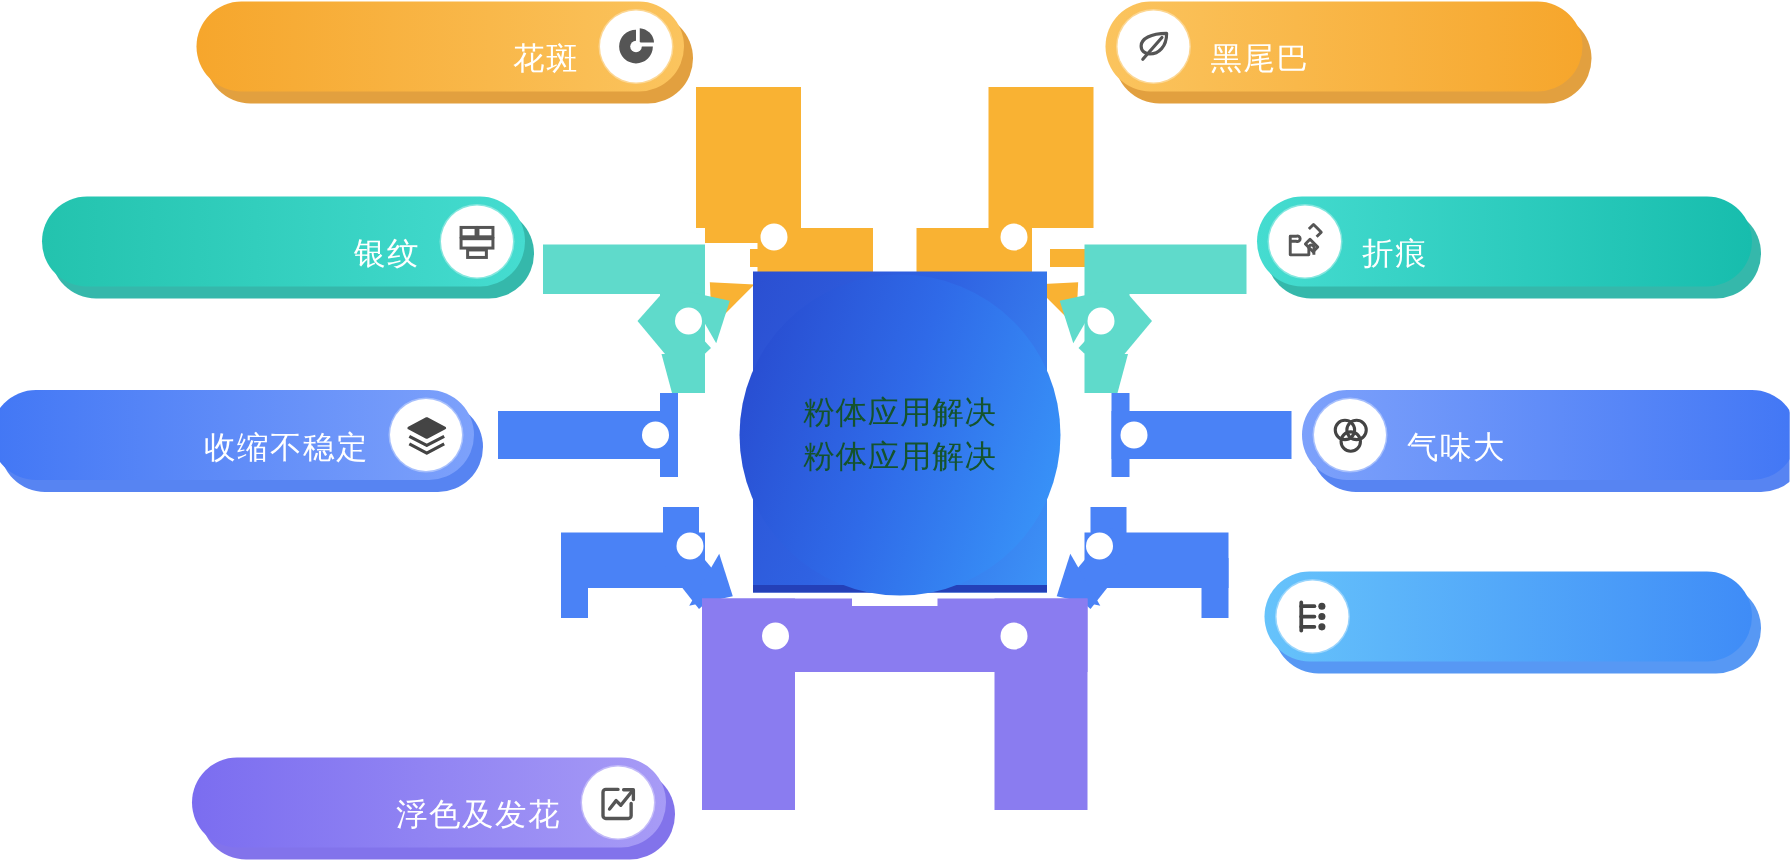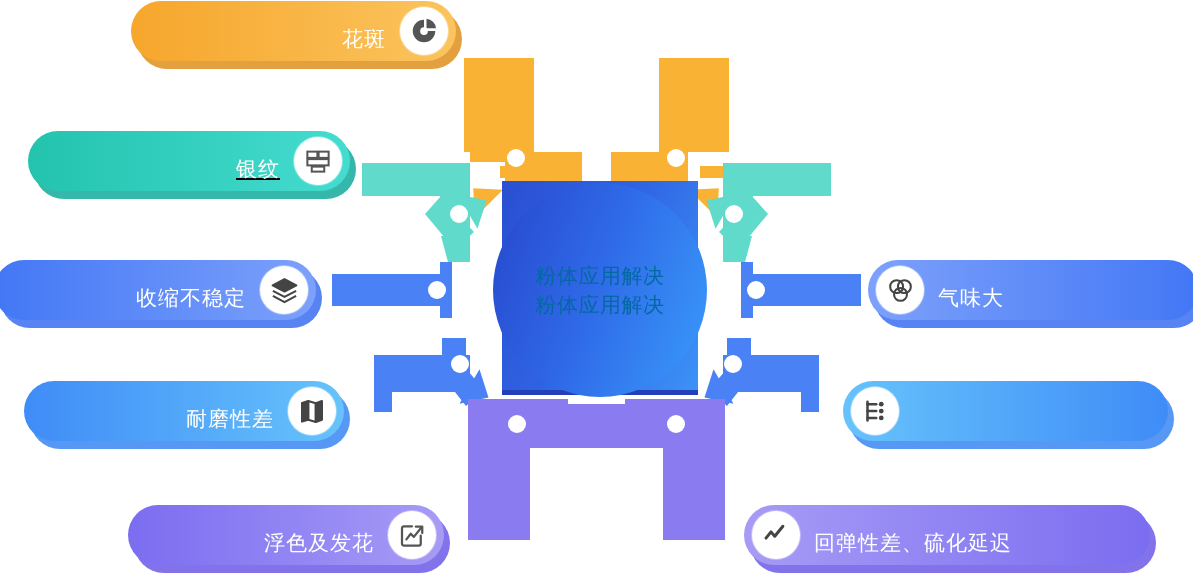--- a/index.html
+++ b/index.html
@@ -17,21 +17,21 @@
   .center-square::after{
     content:"";position:absolute;left:0;right:0;bottom:0;height:5px;background:#2440b8;
   }
   .center-circle{
     position:absolute;left:493px;top:183px;width:214px;height:214px;border-radius:50%;
     background:linear-gradient(110deg,#2747cc 0%,#2f6ae8 48%,#3a9bfb 100%);
   }
   .center-label{
     position:absolute;left:493px;top:183px;width:214px;height:214px;border-radius:50%;
     display:flex;flex-direction:column;align-items:center;justify-content:center;
-    color:#0369a1;font-size:21px;line-height:29px;letter-spacing:.5px;text-align:center;
+    color:#14532d;font-size:21px;line-height:29px;letter-spacing:.5px;text-align:center;
   }
 
   
   .pill{
     position:absolute;height:60px;border-radius:30px;display:flex;align-items:center;
     box-sizing:border-box;
   }
   .pill .shadow-bar{
     position:absolute;left:6px;right:-6px;top:8px;height:60px;border-radius:30px;z-index:0;opacity:.85;
   }
@@ -54,21 +54,21 @@
     box-shadow:0 0 0 1px rgba(255,255,255,.35);
   }
   .icon-circle svg{display:block;}
 
   
   .t-orange  .body{background:linear-gradient(90deg,#f6a62c 0%,#fbc45e 100%);}
   .t-orange  .shadow-bar{background:#dd8f1d;}
   .t-orange-r .body{background:linear-gradient(90deg,#fbc45e 0%,#f6a62c 100%);}
   .t-orange-r .shadow-bar{background:#dd8f1d;}
 
-  .t-teal    .body{background:linear-gradient(90deg,#23c3ae 0%,#45dcd0 100%);text-decoration:underline;}
+  .t-teal    .body{background:linear-gradient(90deg,#23c3ae 0%,#45dcd0 100%);}
   .t-teal    .shadow-bar{background:#12ab9c;}
   .t-teal-r  .body{background:linear-gradient(90deg,#45dcd0 0%,#17bdad 100%);}
   .t-teal-r  .shadow-bar{background:#12ab9c;}
 
   .t-blue    .body{background:linear-gradient(90deg,#4277f5 0%,#7da1fb 100%);}
   .t-blue    .shadow-bar{background:#3a6ef0;}
   .t-blue-r  .body{background:linear-gradient(90deg,#7da1fb 0%,#4277f5 100%);}
   .t-blue-r  .shadow-bar{background:#3a6ef0;}
 
   .t-lblue   .body{background:linear-gradient(90deg,#3f8cf7 0%,#66c3fb 100%);}
@@ -207,49 +207,61 @@
       <span class="icon-circle">
         <svg width="31" height="31" viewBox="0 0 24 24" fill="none" stroke="#444" stroke-width="1.6" stroke-linejoin="round">
           <path d="M12 3.2 2.8 8 12 12.8 21.2 8z" fill="#444"></path>
           <path d="M3 12.3 12 17l9-4.7"></path>
           <path d="M3 16.2 12 21l9-4.8"></path>
         </svg>
       </span>
     </div>
   </div>
 
-  <div class="pill left t-lblue" style="left:24px;top:381px;width:320px;">
-    <div class="shadow-bar"></div>
-    <div class="body">
-      <span class="txt">耐磨性差</span>
-      <span class="icon-circle">
-        <svg width="30" height="30" viewBox="0 0 24 24" fill="none" stroke="#444" stroke-width="1.6" stroke-linejoin="round">
-          <path d="M4 5.5 9 4v15l-5 1.5z" fill="#444"></path>
-          <path d="M9 4l6 1.8v15L9 19z"></path>
-          <path d="M15 5.8 20 4v15l-5 1.8z" fill="#444"></path>
-        </svg>
-      </span>
-    </div>
-  </div>
 
   <div class="pill left t-purple" style="left:128px;top:505px;width:316px;">
     <div class="shadow-bar"></div>
     <div class="body">
       <span class="txt">浮色及发花</span>
       <span class="icon-circle">
         <svg width="30" height="30" viewBox="0 0 24 24" fill="none" stroke="#555" stroke-width="1.8" stroke-linecap="round" stroke-linejoin="round">
           <path d="M19 12.5V19a1.5 1.5 0 0 1-1.5 1.5h-12A1.5 1.5 0 0 1 4 19V6.5A1.5 1.5 0 0 1 5.5 5H12"></path>
           <path d="M7.5 15.5 11 11l2.5 2.5L19.5 6"></path>
           <path d="M15 5.2h5.2v5.2"></path>
         </svg>
       </span>
     </div>
   </div>
 
-
+  <div class="pill right t-orange-r" style="left:737px;top:1px;width:318px;">
+    <div class="shadow-bar"></div>
+    <div class="body">
+      <span class="icon-circle">
+        <svg width="30" height="30" viewBox="0 0 24 24" fill="none" stroke="#555" stroke-width="1.7" stroke-linecap="round" stroke-linejoin="round">
+          <path d="M19 5c0 7-4.2 11-9 11-2.6 0-4.6-1.7-4.6-4.3C5.4 7.9 10.5 5 19 5z"></path>
+          <path d="M16.5 7.2 6.3 18.8"></path>
+        </svg>
+      </span>
+      <span class="txt">黑尾巴</span>
+    </div>
+  </div>
+
+  <div class="pill right t-teal-r" style="left:838px;top:131px;width:330px;">
+    <div class="shadow-bar"></div>
+    <div class="body">
+      <span class="icon-circle">
+        <svg width="31" height="31" viewBox="0 0 24 24" fill="none" stroke="#555" stroke-width="1.5" stroke-linejoin="round">
+          <path d="M4 11.5h3.2a1.4 1.4 0 1 0 0-2.6H4v9.6h9.6v-3.2a1.4 1.4 0 1 1 2.6 0v3.2"></path>
+          <path d="M13.6 5.2 16 2.8l2 2 2 2-2.4 2.4"></path>
+          <path d="M11.8 12.9l2.4-2.4 4 4-2.4 2.4z"></path>
+        </svg>
+      </span>
+      <span class="txt">折痕</span>
+    </div>
+  </div>
 
   <div class="pill right t-blue-r" style="left:868px;top:260px;width:330px;">
     <div class="shadow-bar"></div>
     <div class="body">
       <span class="icon-circle">
         <svg width="31" height="31" viewBox="0 0 24 24" fill="none" stroke="#444" stroke-width="1.6">
           <circle cx="9" cy="9" r="5"></circle>
           <circle cx="15" cy="9" r="5"></circle>
           <circle cx="12" cy="15" r="5"></circle>
         </svg>
@@ -268,25 +280,14 @@
           <path d="M6 6.5h7"></path>
           <path d="M6 17.5h7"></path>
           <circle cx="17" cy="6.5" r="1.9" fill="#444" stroke="none"></circle>
           <circle cx="17" cy="12" r="1.9" fill="#444" stroke="none"></circle>
           <circle cx="17" cy="17.5" r="1.9" fill="#444" stroke="none"></circle>
         </svg>
       </span>
     </div>
   </div>
 
-  <div class="pill right t-purple-r" style="left:744px;top:505px;width:406px;">
-    <div class="shadow-bar"></div>
-    <div class="body">
-      <span class="icon-circle">
-        <svg width="30" height="30" viewBox="0 0 24 24" fill="none" stroke="#444" stroke-width="2.4" stroke-linecap="round" stroke-linejoin="round">
-          <path d="M4 14.5 8 9.5l3 3.5 6.5-8"></path>
-        </svg>
-      </span>
-      <span class="txt">回弹性差、硫化延迟</span>
-    </div>
-  </div>
 
 </div>
 
 </body></html>

